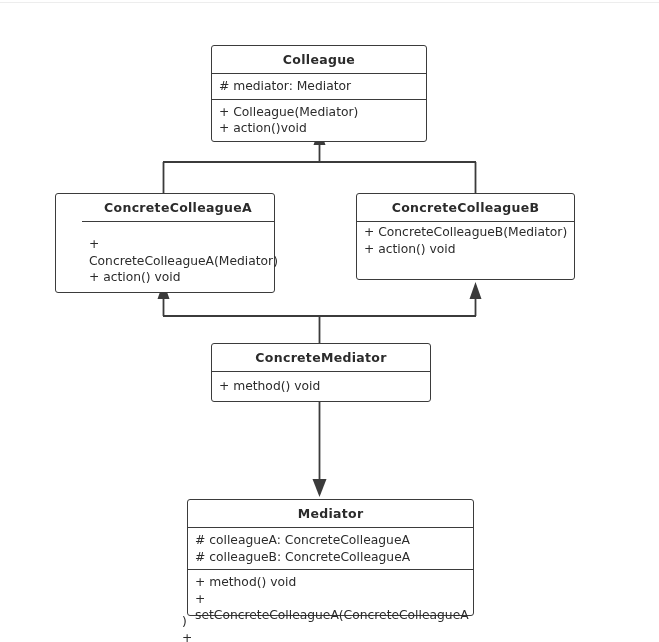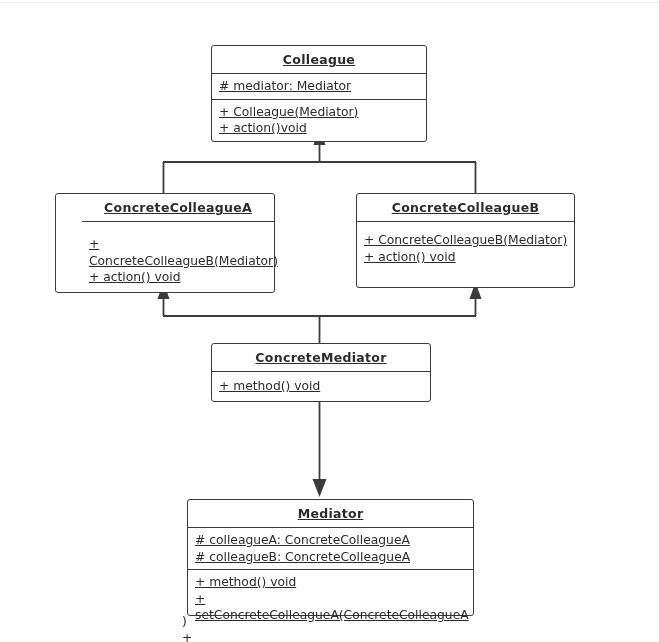--- a/index.html
+++ b/index.html
@@ -29,21 +29,20 @@
     background: #ededed;
   }
   
   .uml-class {
     position: absolute;
     box-sizing: border-box;
     border: 1.6px solid #3b3b3b;
     border-radius: 3px;
     background: #ffffff;
     color: #2b2b2b;
-    text-decoration: underline;
   }
   .uml-title {
     box-sizing: border-box;
     text-align: center;
     font-weight: bold;
     font-size: 12.5px;
     letter-spacing: 0.3px;
     padding: 6px 4px 6px 4px;
     white-space: nowrap;
   }
@@ -122,28 +121,28 @@
     <div class="uml-compartment">
       <div class="row">+ Colleague(Mediator)</div>
       <div class="row">+ action()void</div>
     </div>
   </div>
 
   <div class="uml-class" style="left:55px; top:193px; width:220px;padding-left:26px;">
     <div class="uml-title">ConcreteColleagueA</div>
     <div class="uml-compartment" style="padding-top:14px; padding-bottom:6px;">
       <div class="row">+</div>
-      <div class="row">ConcreteColleagueB(Mediator)</div>
+      <div class="row">ConcreteColleagueA(Mediator)</div>
       <div class="row">+ action() void</div>
     </div>
   </div>
 
   <div class="uml-class" style="left:356px; top:193px; width:219px;">
     <div class="uml-title">ConcreteColleagueB</div>
-    <div class="uml-compartment" style="padding-top:10px; padding-bottom:22px;">
+    <div class="uml-compartment" style="padding-top:2px; padding-bottom:22px;">
       <div class="row">+ ConcreteColleagueB(Mediator)</div>
       <div class="row">+ action() void</div>
     </div>
   </div>
 
   <div class="uml-class" style="left:211px; top:343px; width:220px;">
     <div class="uml-title">ConcreteMediator</div>
     <div class="uml-compartment" style="padding-top:6px; padding-bottom:6px;">
       <div class="row">+ method() void</div>
     </div>

